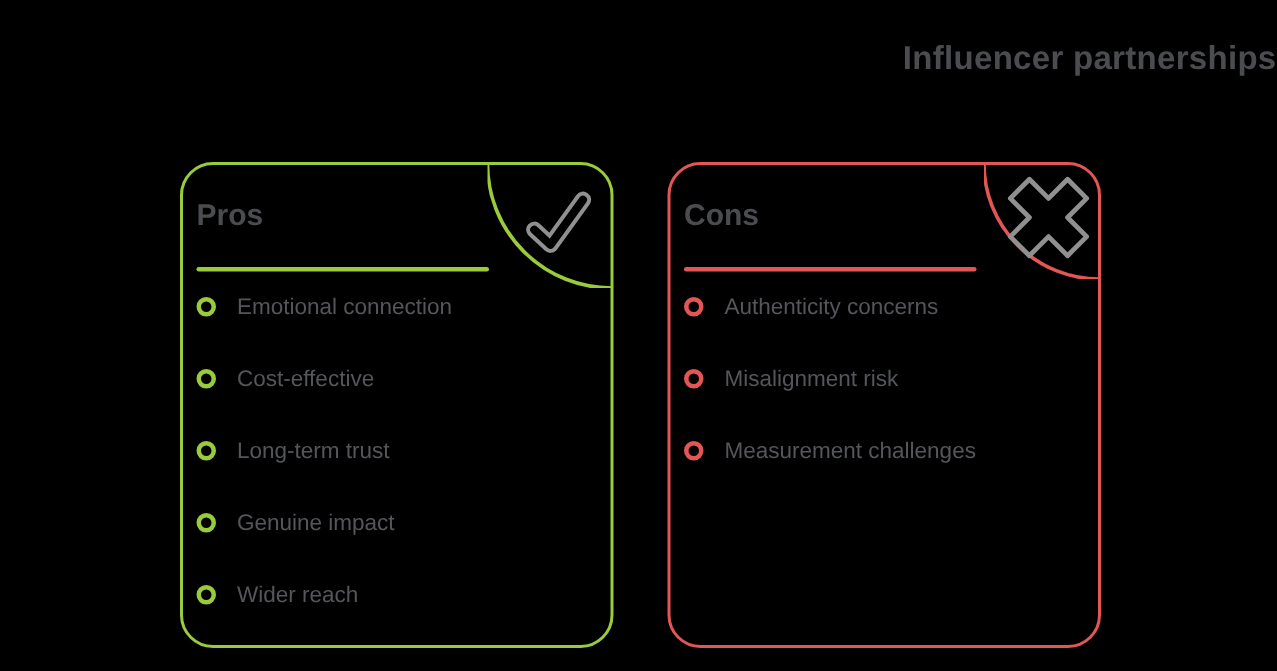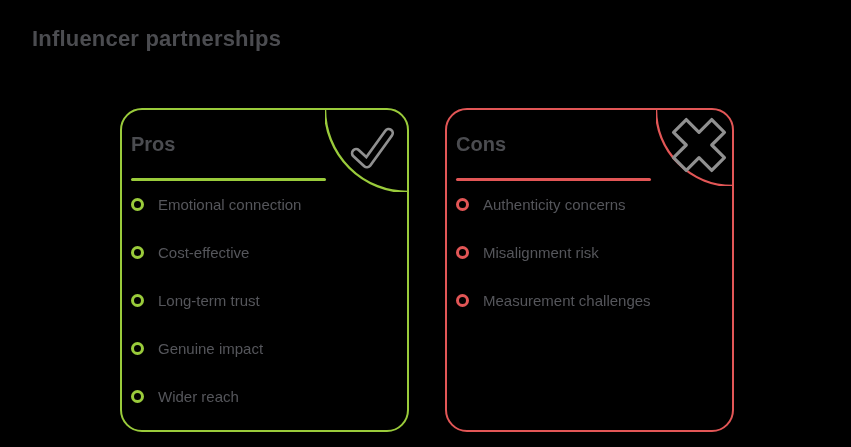--- a/index.html
+++ b/index.html
@@ -13,21 +13,21 @@
   *{margin:0;padding:0;box-sizing:content-box;}
   html,body{width:851px;height:447px;overflow:hidden;}
   body{
     background:var(--bg);
     font-family:"Liberation Sans", sans-serif;
     position:relative;
   }
   .stage{position:absolute;left:0;top:0;width:851px;height:447px;}
   .page-title{
     position:absolute;left:0;right:0;top:26px;
-    text-align:left;
+    text-align:right;
     font-size:22px;font-weight:bold;
     color:var(--title-text);
     letter-spacing:0.2px;
     padding-left:32px;
   }
   .card{
     position:absolute;top:108px;width:285px;height:320px;
     border:2px solid;border-radius:22px;
   }
   .card.pros{left:120px;border-color:var(--green);}

